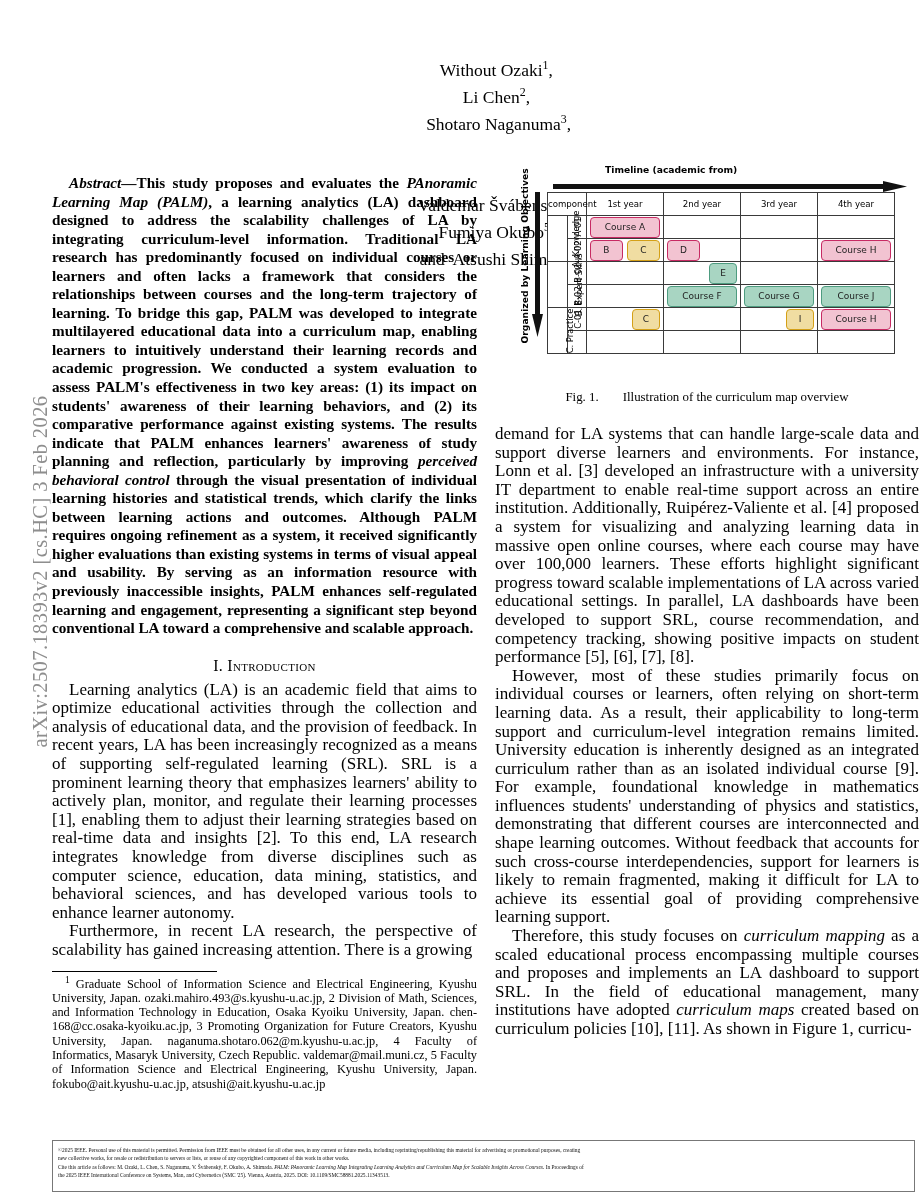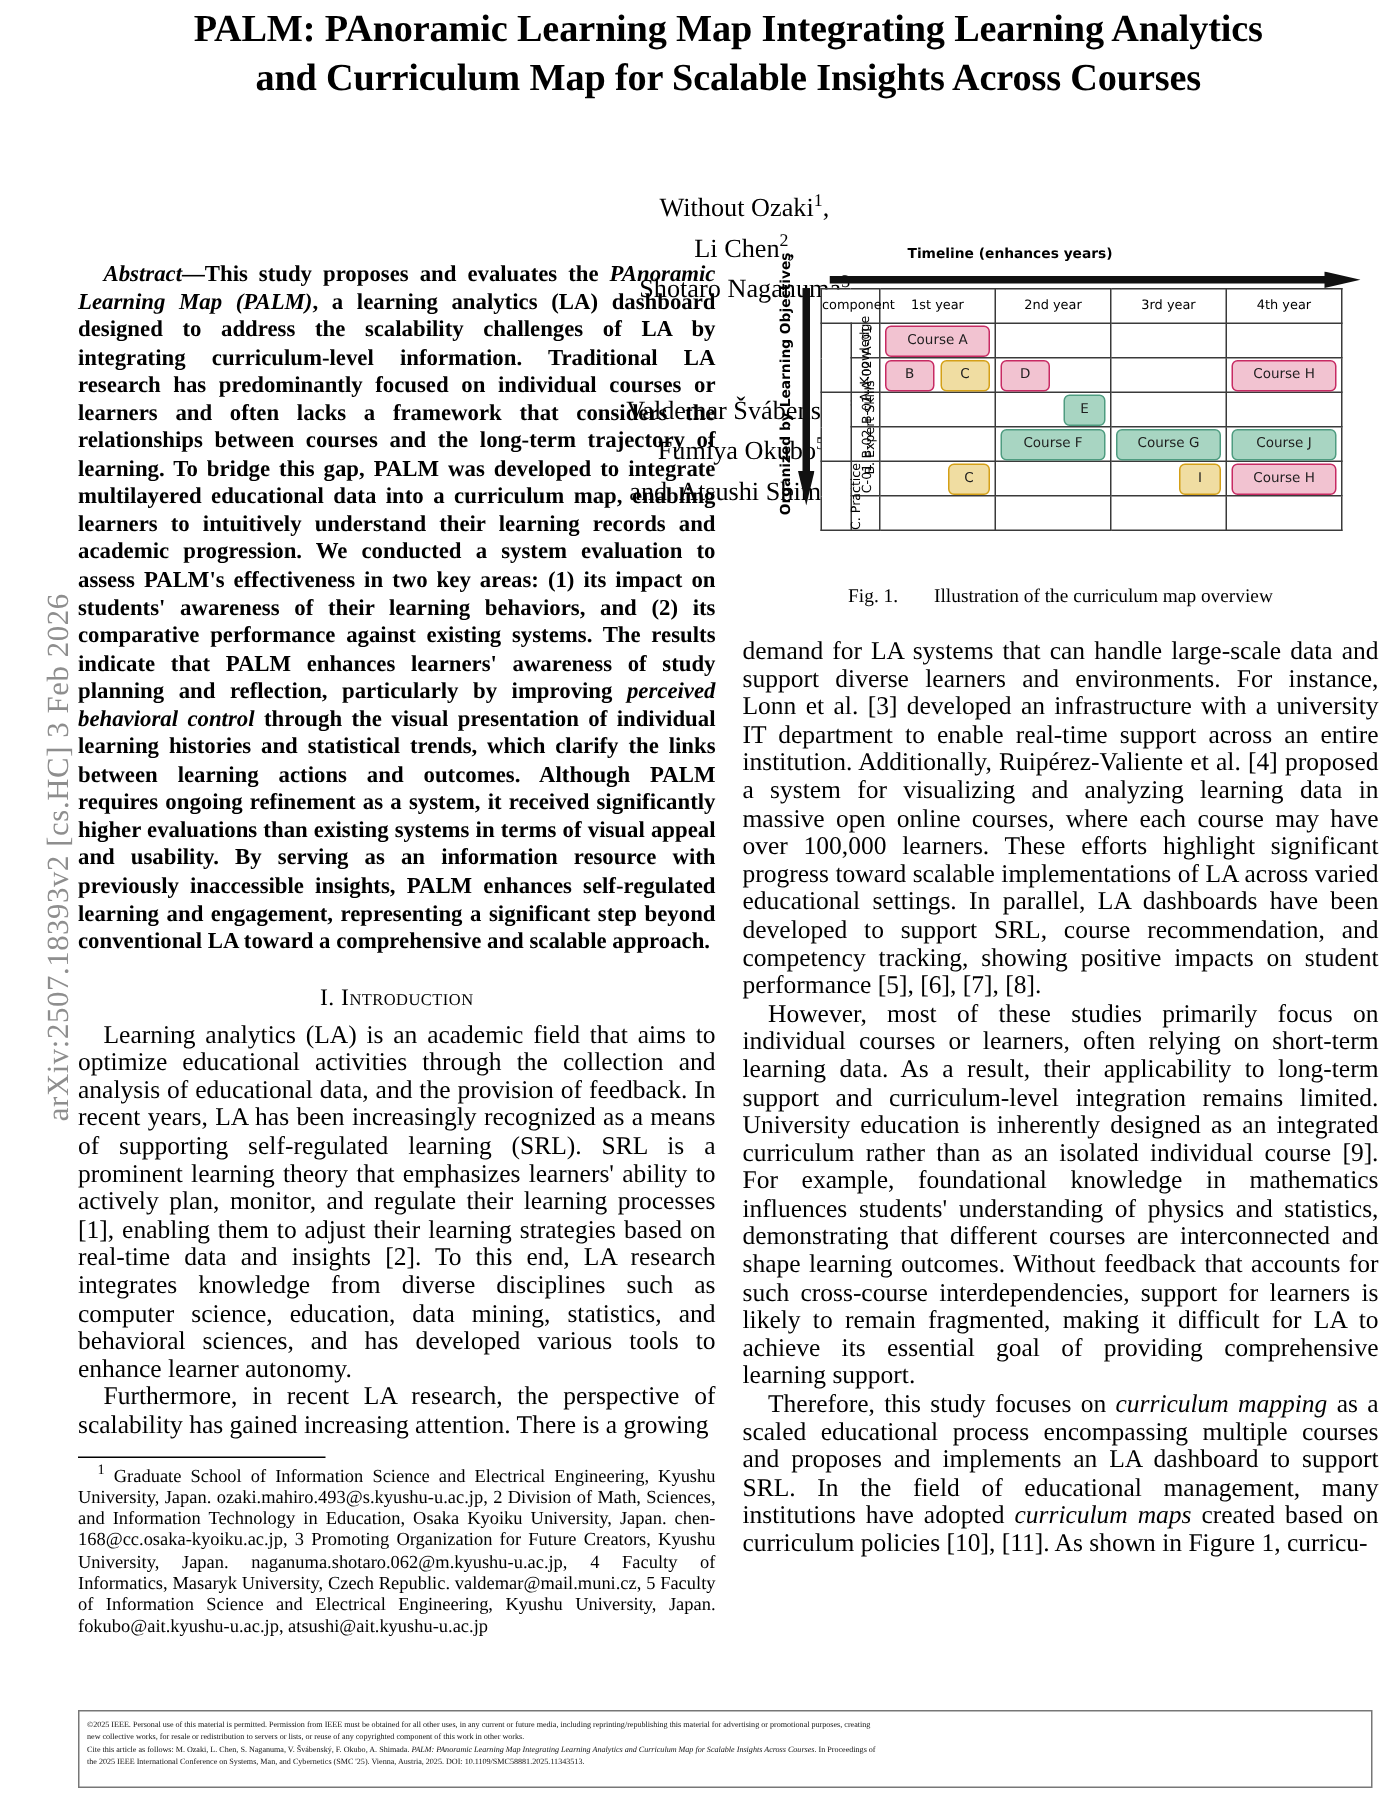--- a/index.html
+++ b/index.html
@@ -209,24 +209,20 @@
   .copybox p{ margin:0; }
   .copybox i{ font-style:italic; }
 </style>
 </head>
 <body>
 
 <div class="arxiv-stamp">arXiv:2507.18393v2  [cs.HC]  3 Feb 2026</div>
 
 <div class="page">
 
-  <h1 class="title">
-    <span class="ln">PALM: PAnoramic Learning Map Integrating Learning Analytics</span>
-    <span class="ln">and Curriculum Map for Scalable Insights Across Courses</span>
-  </h1>
 
   <div class="authors">
     <span class="ln">
       <span>Without Ozaki</span><sup>1</sup>,&nbsp;
       <span>Li Chen</span><sup>2</sup>,&nbsp;
       <span>Shotaro Naganuma</span><sup>3</sup>,
     </span>
     <span class="ln">
       <span>Valdemar Švábenský</span><sup>4</sup>,&nbsp;
       <span>Fumiya Okubo</span><sup>5</sup>,&nbsp;
@@ -246,21 +242,21 @@
       <p class="body">Furthermore, in recent LA research, the perspective of scalability has gained increasing attention. There is a growing</p>
 
       <div class="fnrule"></div>
       <p class="footnote"><sup>1</sup> <span>Graduate School of Information Science and Electrical Engineering, Kyushu University, Japan. ozaki.mahiro.493@s.kyushu-u.ac.jp,  2 Division of Math, Sciences, and Information Technology in Education, Osaka Kyoiku University, Japan. chen-168@cc.osaka-kyoiku.ac.jp, 3 Promoting Organization for Future Creators, Kyushu University, Japan. naganuma.shotaro.062@m.kyushu-u.ac.jp, 4 Faculty of Informatics, Masaryk University, Czech Republic. valdemar@mail.muni.cz, 5 Faculty of Information Science and Electrical Engineering, Kyushu University, Japan. fokubo@ait.kyushu-u.ac.jp, atsushi@ait.kyushu-u.ac.jp</span></p>
     </div>
 
     <div class="colR">
 
       <div class="figure">
 
-        <div class="fig-timeline-label">Timeline (enhances years)</div>
+        <div class="fig-timeline-label">Timeline (academic from)</div>
 
         <svg class="fig-arrow-h" viewBox="0 0 354 11" preserveAspectRatio="none">
           <rect x="0" y="3" width="336" height="5" fill="#111"></rect>
           <polygon points="330,0 354,5.5 330,11" fill="#111"></polygon>
         </svg>
 
         <div class="fig-vert-label">Organized by Learning Objectives</div>
 
         <svg class="fig-arrow-v" viewBox="0 0 11 145" preserveAspectRatio="none">
           <rect x="3" y="0" width="5" height="128" fill="#111"></rect>

